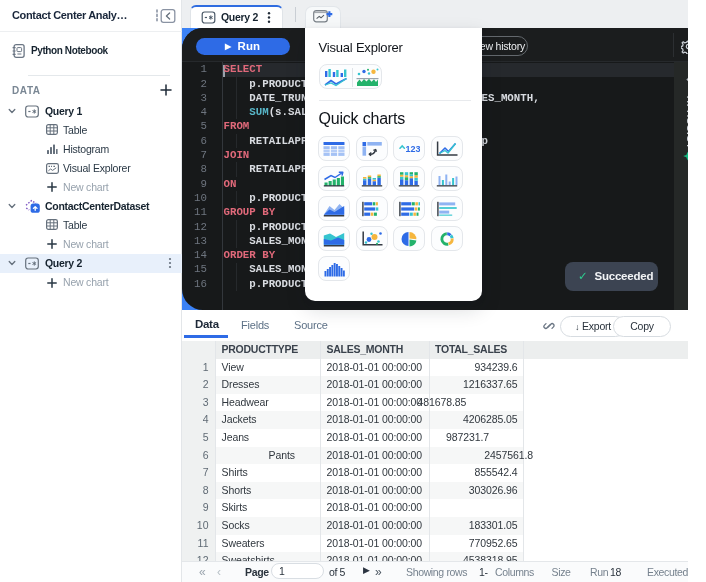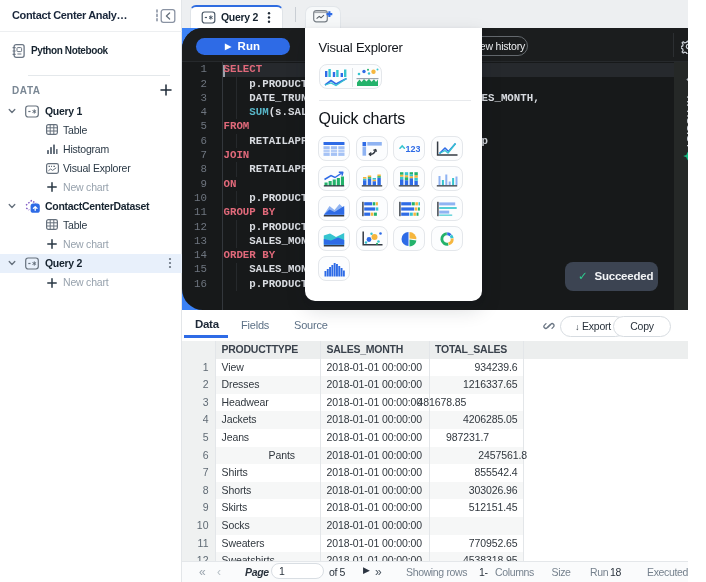--- a/index.html
+++ b/index.html
@@ -337,49 +337,49 @@
         <div class="abs cell" style="left:39.5px; top:70.4px; line-height:17.6px;">Jackets</div>
         <div class="abs cell" style="left:144.5px; top:70.4px; line-height:17.6px;">2018-01-01 00:00:00</div>
         <div class="abs cell" style="left:235.5px; top:70.4px; width:100px; text-align:right; line-height:17.6px;">4206285.05</div>
         <div class="abs rnum" style="left:0; top:88.0px; width:26.5px; line-height:17.6px;">5</div>
         <div class="abs cell" style="left:39.5px; top:88.0px; line-height:17.6px;">Jeans</div>
         <div class="abs cell" style="left:144.5px; top:88.0px; line-height:17.6px;">2018-01-01 00:00:00</div>
         <div class="abs cell" style="left:235.5px; top:88.0px; width:100px; text-align:center; line-height:17.6px;">987231.7</div>
         <div class="abs rnum" style="left:0; top:105.6px; width:26.5px; line-height:17.6px;">6</div>
         <div class="abs cell" style="left:39.5px; top:105.6px; line-height:17.6px;padding-left:47px;">Pants</div>
         <div class="abs cell" style="left:144.5px; top:105.6px; line-height:17.6px;">2018-01-01 00:00:00</div>
-        <div class="abs cell" style="left:245px; top:105.6px; width:100px; text-align:right; line-height:17.6px;">2457561.8</div>
+        <div class="abs cell" style="left:251px; top:105.6px; width:100px; text-align:right; line-height:17.6px;">2457561.8</div>
         <div class="abs rnum" style="left:0; top:123.2px; width:26.5px; line-height:17.6px;">7</div>
         <div class="abs cell" style="left:39.5px; top:123.2px; line-height:17.6px;">Shirts</div>
         <div class="abs cell" style="left:144.5px; top:123.2px; line-height:17.6px;">2018-01-01 00:00:00</div>
         <div class="abs cell" style="left:235.5px; top:123.2px; width:100px; text-align:right; line-height:17.6px;">855542.4</div>
         <div class="abs rnum" style="left:0; top:140.8px; width:26.5px; line-height:17.6px;">8</div>
         <div class="abs cell" style="left:39.5px; top:140.8px; line-height:17.6px;">Shorts</div>
         <div class="abs cell" style="left:144.5px; top:140.8px; line-height:17.6px;">2018-01-01 00:00:00</div>
         <div class="abs cell" style="left:235.5px; top:140.8px; width:100px; text-align:right; line-height:17.6px;">303026.96</div>
         <div class="abs rnum" style="left:0; top:158.4px; width:26.5px; line-height:17.6px;">9</div>
         <div class="abs cell" style="left:39.5px; top:158.4px; line-height:17.6px;">Skirts</div>
         <div class="abs cell" style="left:144.5px; top:158.4px; line-height:17.6px;">2018-01-01 00:00:00</div>
-        <div class="abs cell" style="left:235.5px; top:158.4px; width:100px; text-align:right; line-height:17.6px;">512151.45</div>
         <div class="abs rnum" style="left:0; top:176.0px; width:26.5px; line-height:17.6px;">10</div>
         <div class="abs cell" style="left:39.5px; top:176.0px; line-height:17.6px;">Socks</div>
         <div class="abs cell" style="left:144.5px; top:176.0px; line-height:17.6px;">2018-01-01 00:00:00</div>
+        <div class="abs cell" style="left:235.5px; top:176.0px; width:100px; text-align:right; line-height:17.6px;">183301.05</div>
         <div class="abs rnum" style="left:0; top:193.6px; width:26.5px; line-height:17.6px;">11</div>
         <div class="abs cell" style="left:39.5px; top:193.6px; line-height:17.6px;">Sweaters</div>
         <div class="abs cell" style="left:144.5px; top:193.6px; line-height:17.6px;">2018-01-01 00:00:00</div>
         <div class="abs cell" style="left:235.5px; top:193.6px; width:100px; text-align:right; line-height:17.6px;">770952.65</div>
         <div class="abs rnum" style="left:0; top:211.2px; width:26.5px; line-height:17.6px;">12</div>
         <div class="abs cell" style="left:39.5px; top:211.2px; line-height:17.6px;">Sweatshirts</div>
         <div class="abs cell" style="left:144.5px; top:211.2px; line-height:17.6px;">2018-01-01 00:00:00</div>
         <div class="abs cell" style="left:235.5px; top:211.2px; width:100px; text-align:right; line-height:17.6px;">4538318.95</div>
       </div>
     <div id="footer" class="abs">
         <div class="flabel" style="left:17px; top:3.5px; font-size:12px; color:#9aa4ad;">«</div>
         <div class="flabel" style="left:35px; top:3.5px; font-size:12px; color:#b8c0c7;">‹</div>
-        <div class="flabel fdark" style="left:63px; top:4px; font-weight:700;font-style:italic;">Page</div>
+        <div class="flabel fdark" style="left:63px; top:4px; font-weight:700;">Page</div>
         <div class="abs" style="left:89px; top:1.5px; width:53px; height:16px; background:#fff; border:1px solid #d9dee3; border-radius:8px; font-size:10.5px; color:#2a333d; line-height:14px; padding-left:7px;">1</div>
         <div class="flabel fdark" style="left:147px; top:4px;">of 5</div>
         <div class="flabel" style="left:181px; top:3px; font-size:9px; color:#2b3440;">▶</div>
         <div class="flabel" style="left:193px; top:3.5px; font-size:12px; color:#4a5560;">»</div>
         <div class="flabel" style="left:224px; top:4px;">Showing rows</div>
         <div class="flabel fdark" style="left:297px; top:4px;">1-</div>
         <div class="flabel" style="left:313px; top:4px;">Columns</div>
         <div class="flabel" style="left:369.5px; top:4px;">Size</div>
         <div class="flabel" style="left:408px; top:4px;">Run</div>
         <div class="flabel fdark" style="left:428px; top:4px;">18</div>

